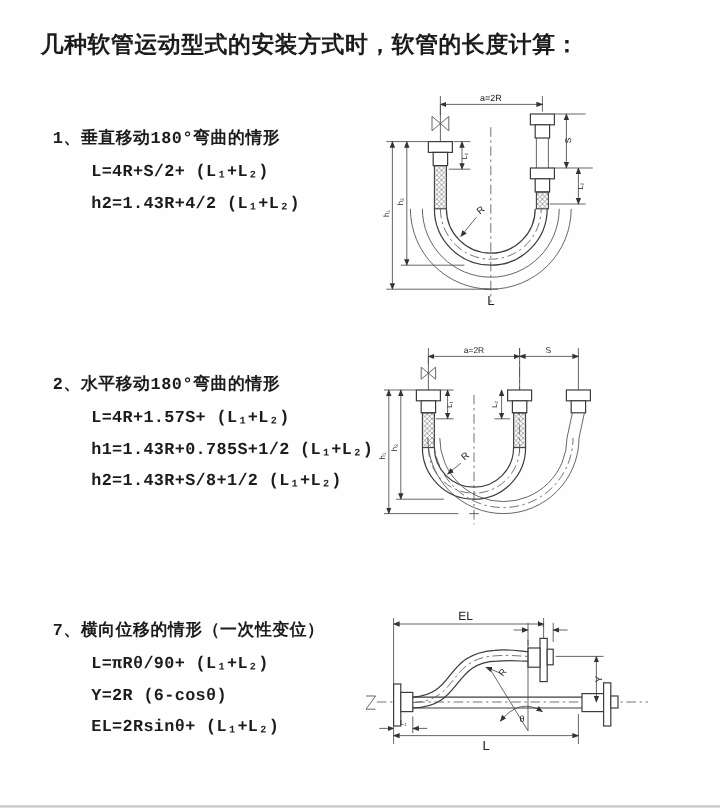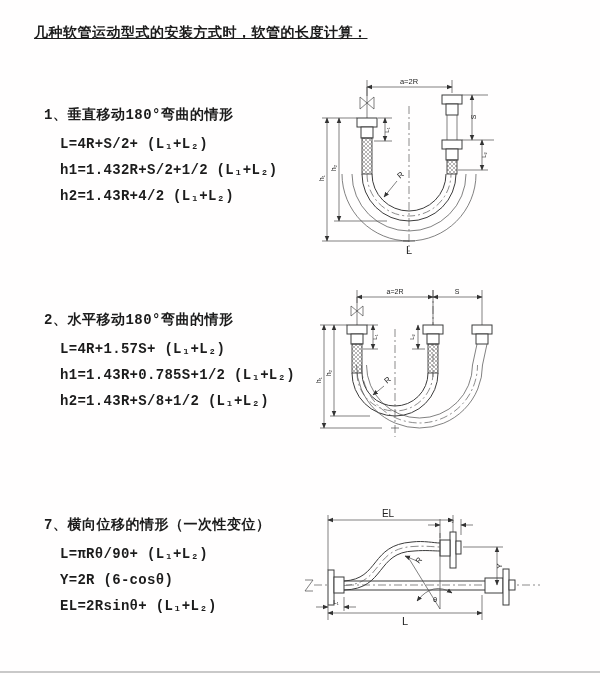--- a/index.html
+++ b/index.html
@@ -1,21 +1,21 @@
 <!DOCTYPE html>
 <html><head>
 <meta charset="utf-8">
 <style>
   html,body{margin:0;padding:0;background:#ffffff;}
   .page{position:relative;width:600px;height:675px;background:#fffefe;overflow:hidden;
         font-family:"Liberation Sans","DejaVu Sans",sans-serif;color:#1c1c1c;}
-  .title{position:absolute;left:34px;top:24px;font-size:14px;font-weight:700;letter-spacing:.5px;text-decoration:underline;}
+  .title{position:absolute;left:34px;top:24px;font-size:19px;font-weight:700;letter-spacing:.5px;}
   .sec{position:absolute;left:44px;font-family:Liberation Mono, monospace;}
   .sec .heading{font-size:14px;font-weight:700;margin-bottom:7px;letter-spacing:.5px;}
-  .sec .formula{margin-left:16px;font-size:14px;font-weight:700;line-height:26px;letter-spacing:.3px;}
+  .sec .formula{margin-left:32px;font-size:14px;font-weight:700;line-height:26px;letter-spacing:.3px;}
   svg.diag{position:absolute;}
   svg text{font-family:"Liberation Sans","DejaVu Sans",sans-serif;fill:#222;}
   .ln{stroke:#3c3c3c;stroke-width:1;fill:none;}
   .thin{stroke:#4a4a4a;stroke-width:.7;fill:none;}
   .dd{stroke:#5a5a5a;stroke-width:.7;fill:none;stroke-dasharray:8 3 2 3;}
   .part{stroke:#3c3c3c;stroke-width:1;fill:#ffffff;}
   .braid{stroke:#3c3c3c;stroke-width:.9;}
   .page-bottom-line{position:absolute;left:0;right:0;bottom:2px;height:2px;background:#c9c9c9;}
 </style>
 </head>
@@ -32,21 +32,20 @@
       </marker>
       <pattern id="braid" width="4" height="4" patternUnits="userSpaceOnUse">
         <path d="M0,4 L4,0 M0,0 L4,4" stroke="#6a6a6a" stroke-width="0.5"></path>
       </pattern>
     </defs>
   </svg>
 
   <section class="sec" style="top:106px">
     <div class="heading">1、垂直移动180°弯曲的情形</div>
     <div class="formula">L=4R+S/2+ (L₁+L₂)</div>
-    <div class="formula">h1=1.432R+S/2+1/2 (L₁+L₂)</div>
     <div class="formula">h2=1.43R+4/2 (L₁+L₂)</div>
   </section>
 
   <section class="sec" style="top:311px">
     <div class="heading">2、水平移动180°弯曲的情形</div>
     <div class="formula">L=4R+1.57S+ (L₁+L₂)</div>
     <div class="formula">h1=1.43R+0.785S+1/2 (L₁+L₂)</div>
     <div class="formula">h2=1.43R+S/8+1/2 (L₁+L₂)</div>
   </section>
 

